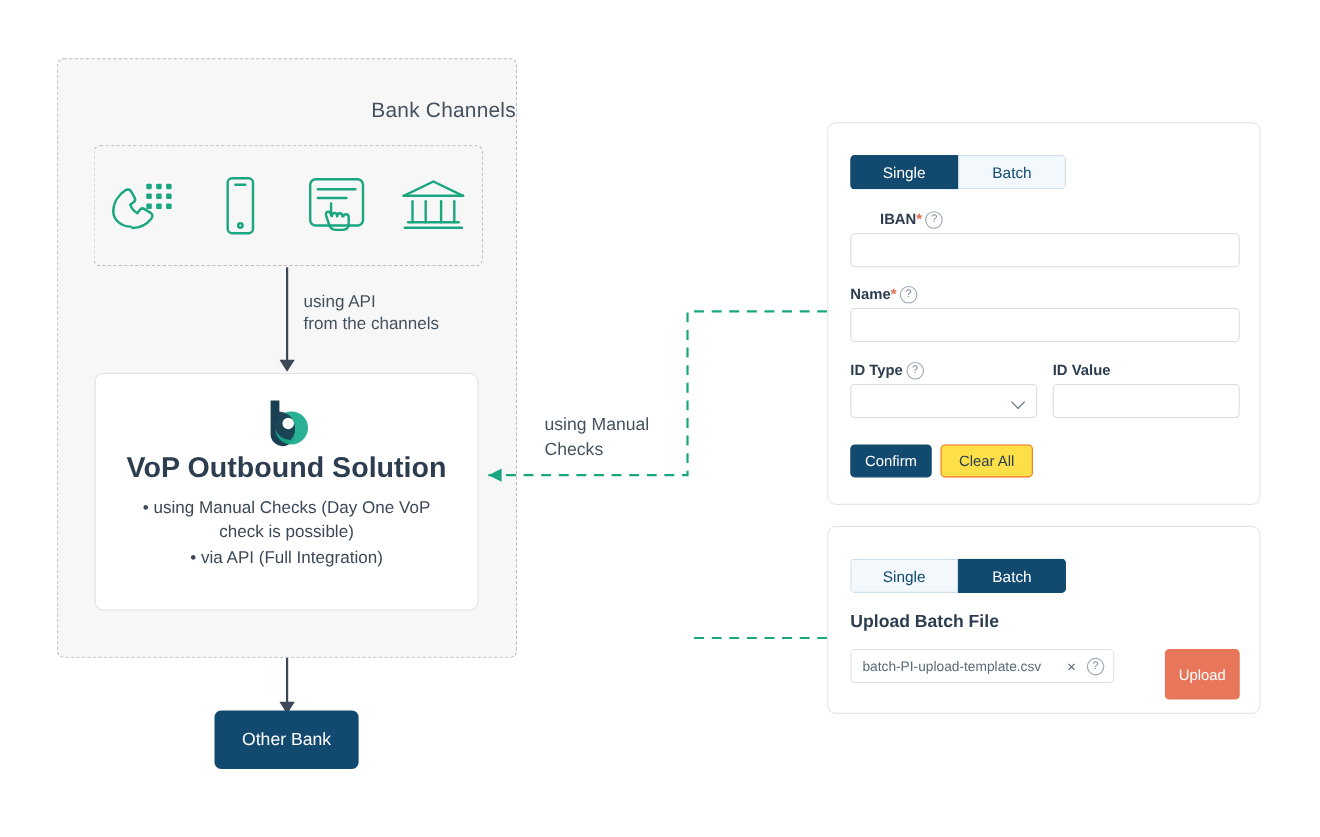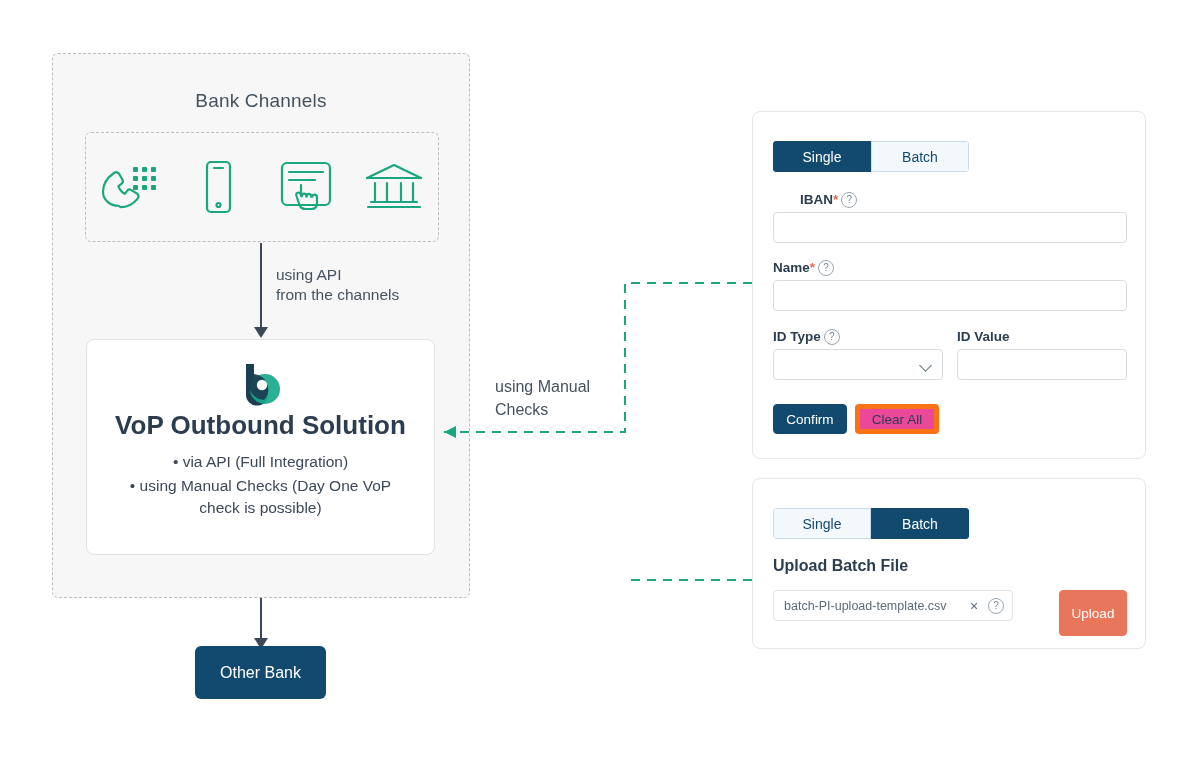--- a/index.html
+++ b/index.html
@@ -30,21 +30,21 @@
     background: #f7f7f7;
     border: 1.5px dashed #bdbdbd;
     border-radius: 6px;
     box-sizing: border-box;
   }
   .panel-title {
     position: absolute;
     left: 0;
     top: 36px;
     width: 100%;
-    text-align: center;
+    text-align: right;
     font-size: 19px;
     color: #44525f;
     letter-spacing: .2px;
   }
   .channels-box {
     position: absolute;
     left: 32px;
     top: 78px;
     width: 354px;
     height: 110px;
@@ -271,21 +271,21 @@
     justify-content: center;
     cursor: pointer;
     box-sizing: border-box;
   }
   .btn-confirm {
     left: 20px; top: 292px; width: 74px;
     background: #124a6f; color: #fff; border: 1px solid #124a6f;
   }
   .btn-clear {
     left: 102px; top: 292px; width: 84px;
-    background: #ec4899; color: #2b3d4f; border: 5px solid #f97316;
+    background: #fde047; color: #2b3d4f; border: 1px solid #f97316;
   }
 
   .upload-title {
     position: absolute;
     left: 20px; top: 78px;
     font-size: 16px;
     font-weight: bold;
     color: #2b3d4f;
   }
   .file-row {
@@ -399,22 +399,22 @@
     <div class="vop-logo">
       <svg width="58" height="50" viewBox="0 0 58 50">
         <path d="M14 4 h8 v20 a11 11 0 1 1 -8 10 z" fill="#1b3f52"></path>
         <circle cx="33" cy="29" r="15" fill="#18a98a" opacity="0.92"></circle>
         <path d="M22 14 a15.5 15.5 0 0 1 10 26 a15 15 0 0 1 -10 -26 z" fill="#1b3f52" opacity="0.95"></path>
         <circle cx="30" cy="25" r="5.2" fill="#ffffff"></circle>
       </svg>
     </div>
     <div class="vop-title">VoP Outbound Solution</div>
     <ul class="vop-bullets">
+      <li>using Manual Checks (Day One VoP check is possible)</li>
       <li>via API (Full Integration)</li>
-      <li>using Manual Checks (Day One VoP check is possible)</li>
     </ul>
   </div>
 
   <div class="arrow-down-2"></div>
   <div class="arrow-head-2"></div>
   <div class="other-bank">Other Bank</div>
 
   <svg class="teal-svg" width="380" height="330" viewBox="0 0 380 330">
     <g fill="none" stroke="#1aa67f" stroke-width="2" stroke-dasharray="9 7">
       <path d="M332 13 H205 V162 H24"></path>

